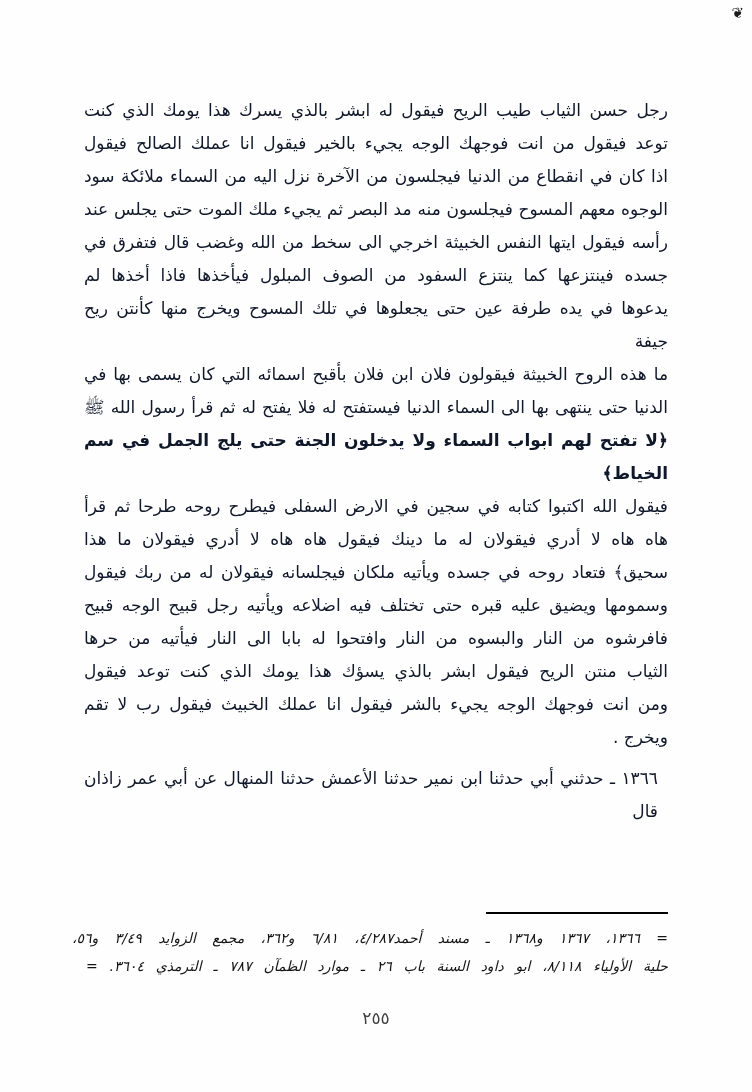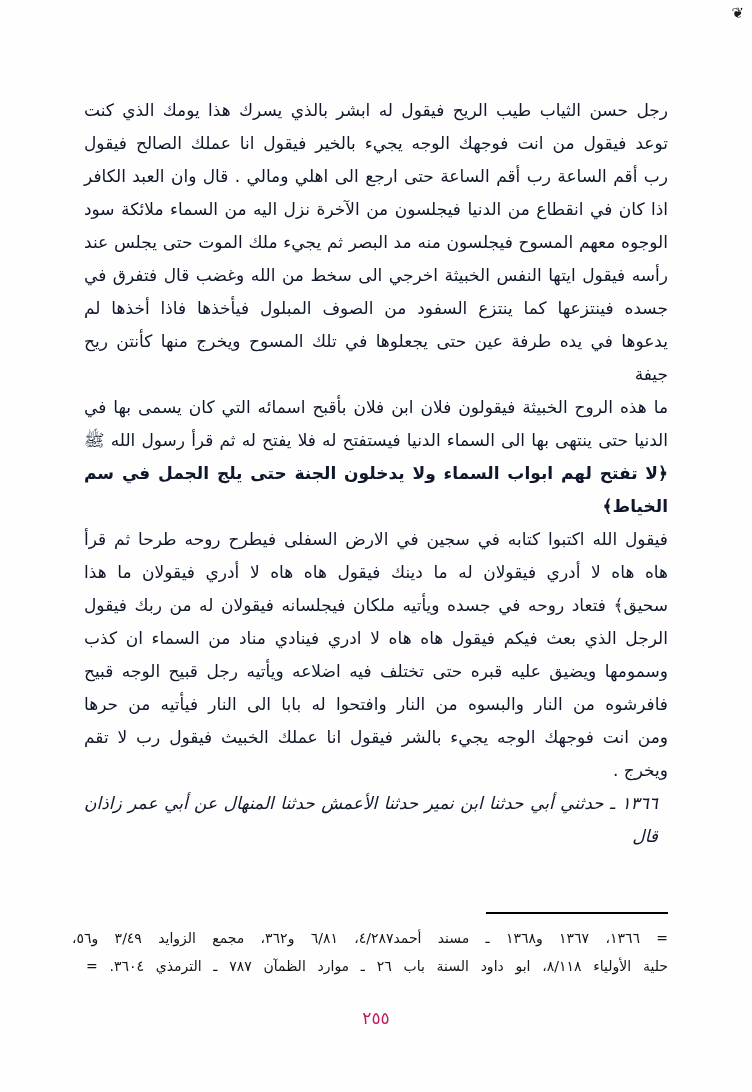--- a/index.html
+++ b/index.html
@@ -43,84 +43,84 @@
     white-space: normal;
     color: #0f172a;
   }
   .line.short {
     text-align-last: right;
   }
   .line.bold {
     font-weight: 700;
   }
   .line.hadith {
+    margin-top: 8px;
     padding-right: 10px;
-    font-style: italic;
   }
   .footnote-sep {
     position: absolute;
     top: 912px;
     right: 84px;
     width: 182px;
     height: 2px;
     background: #000;
   }
   .footnotes {
     position: absolute;
     top: 924px;
     right: 84px;
     left: 72px;
     direction: rtl;
+    font-style: italic;
   }
   .fn-line {
     margin: 0;
     font-size: 14px;
     line-height: 28px;
     text-align: justify;
     text-align-last: justify;
     color: #141414;
   }
   .fn-line.second {
     padding-left: 14px;
   }
   .page-number {
     position: absolute;
     top: 1008px;
     left: 0;
     width: 100%;
     text-align: center;
     font-size: 17px;
-    color: #be185d;
+    color: #404040;
   }
 </style>
 </head>
 <body>
 
 <div class="page">
 
   <span class="corner-ornament">❦</span>
 
   <main class="text-block">
     <p class="line">رجل حسن الثياب طيب الريح فيقول له ابشر بالذي يسرك هذا يومك الذي كنت</p>
     <p class="line">توعد فيقول من انت فوجهك الوجه يجيء بالخير فيقول انا عملك الصالح فيقول</p>
-    <p class="line">رب أقم الساعة رب أقم الساعة حتى ارجع الى اهلي ومالي . قال وان العبد الكافر</p>
     <p class="line">اذا كان في انقطاع من الدنيا فيجلسون من الآخرة نزل اليه من السماء ملائكة سود</p>
     <p class="line">الوجوه معهم المسوح فيجلسون منه مد البصر ثم يجيء ملك الموت حتى يجلس عند</p>
     <p class="line">رأسه فيقول ايتها النفس الخبيثة اخرجي الى سخط من الله وغضب قال فتفرق في</p>
     <p class="line">جسده فينتزعها كما ينتزع السفود من الصوف المبلول فيأخذها فاذا أخذها لم</p>
     <p class="line">يدعوها في يده طرفة عين حتى يجعلوها في تلك المسوح ويخرج منها كأنتن ريح جيفة</p>
     <p class="line">ما هذه الروح الخبيثة فيقولون فلان ابن فلان بأقبح اسمائه التي كان يسمى بها في</p>
     <p class="line">الدنيا حتى ينتهى بها الى السماء الدنيا فيستفتح له فلا يفتح له ثم قرأ رسول الله ﷺ</p>
     <p class="line bold">﴿لا تفتح لهم ابواب السماء ولا يدخلون الجنة حتى يلج الجمل في سم الخياط﴾</p>
     <p class="line">فيقول الله اكتبوا كتابه في سجين في الارض السفلى فيطرح روحه طرحا ثم قرأ</p>
     <p class="line">هاه هاه لا أدري فيقولان له ما دينك فيقول هاه هاه لا أدري فيقولان ما هذا</p>
     <p class="line">سحيق﴾ فتعاد روحه في جسده ويأتيه ملكان فيجلسانه فيقولان له من ربك فيقول</p>
-    <p class="line">الرجل الذي بعث فيكم فيقول هاه هاه لا ادري فينادي مناد من السماء ان كذب</p>
     <p class="line">وسمومها ويضيق عليه قبره حتى تختلف فيه اضلاعه ويأتيه رجل قبيح الوجه قبيح</p>
     <p class="line">فافرشوه من النار والبسوه من النار وافتحوا له بابا الى النار فيأتيه من حرها</p>
+    <p class="line">الثياب منتن الريح فيقول ابشر بالذي يسؤك هذا يومك الذي كنت توعد فيقول</p>
     <p class="line">ومن انت فوجهك الوجه يجيء بالشر فيقول انا عملك الخبيث فيقول رب لا تقم</p>
     <p class="line short">ويخرج .</p>
     <p class="line hadith">١٣٦٦ ـ حدثني أبي حدثنا ابن نمير حدثنا الأعمش حدثنا المنهال عن أبي عمر زاذان قال</p>
   </main>
 
   <div class="footnote-sep"></div>
 
   <section class="footnotes">
     <p class="fn-line">= ١٣٦٦، ١٣٦٧ و١٣٦٨ ـ مسند أحمد٤/٢٨٧، ٦/٨١ و٣٦٢، مجمع الزوايد ٣/٤٩ و٥٦،</p>
     <p class="fn-line second">حلية الأولياء ٨/١١٨، ابو داود السنة باب ٢٦ ـ موارد الظمآن ٧٨٧ ـ الترمذي ٣٦٠٤. =</p>

